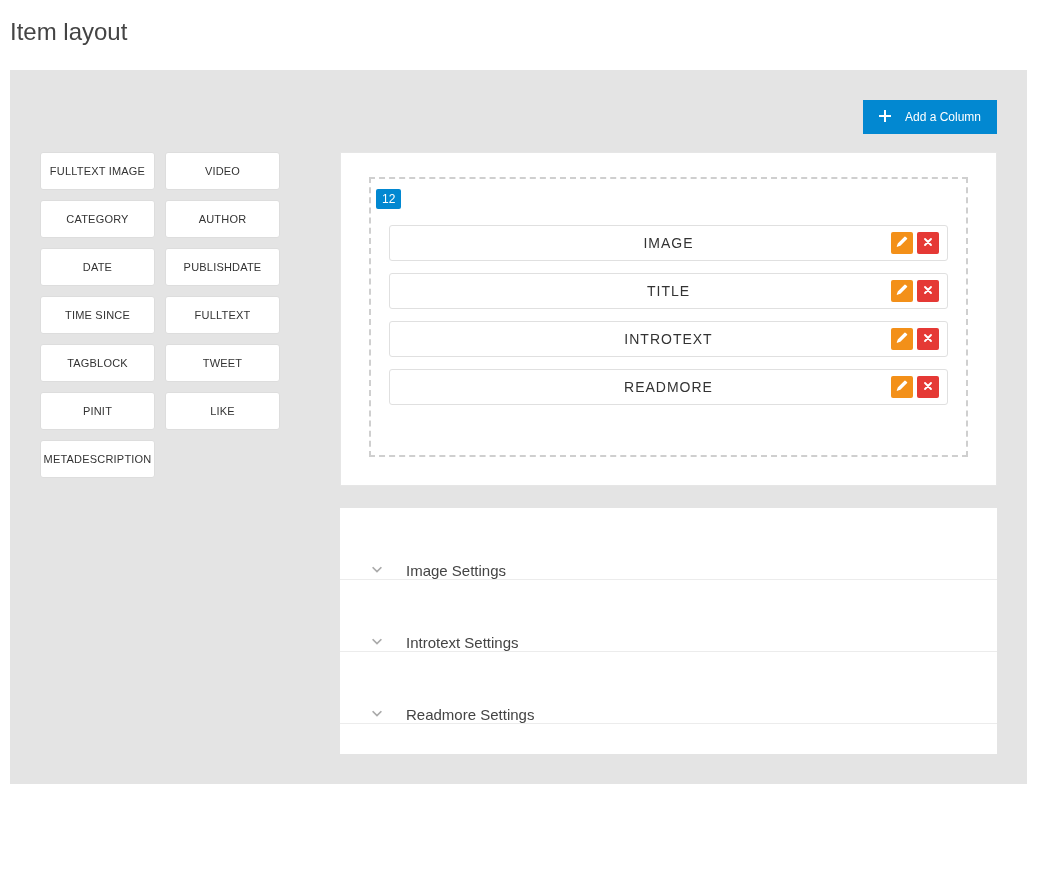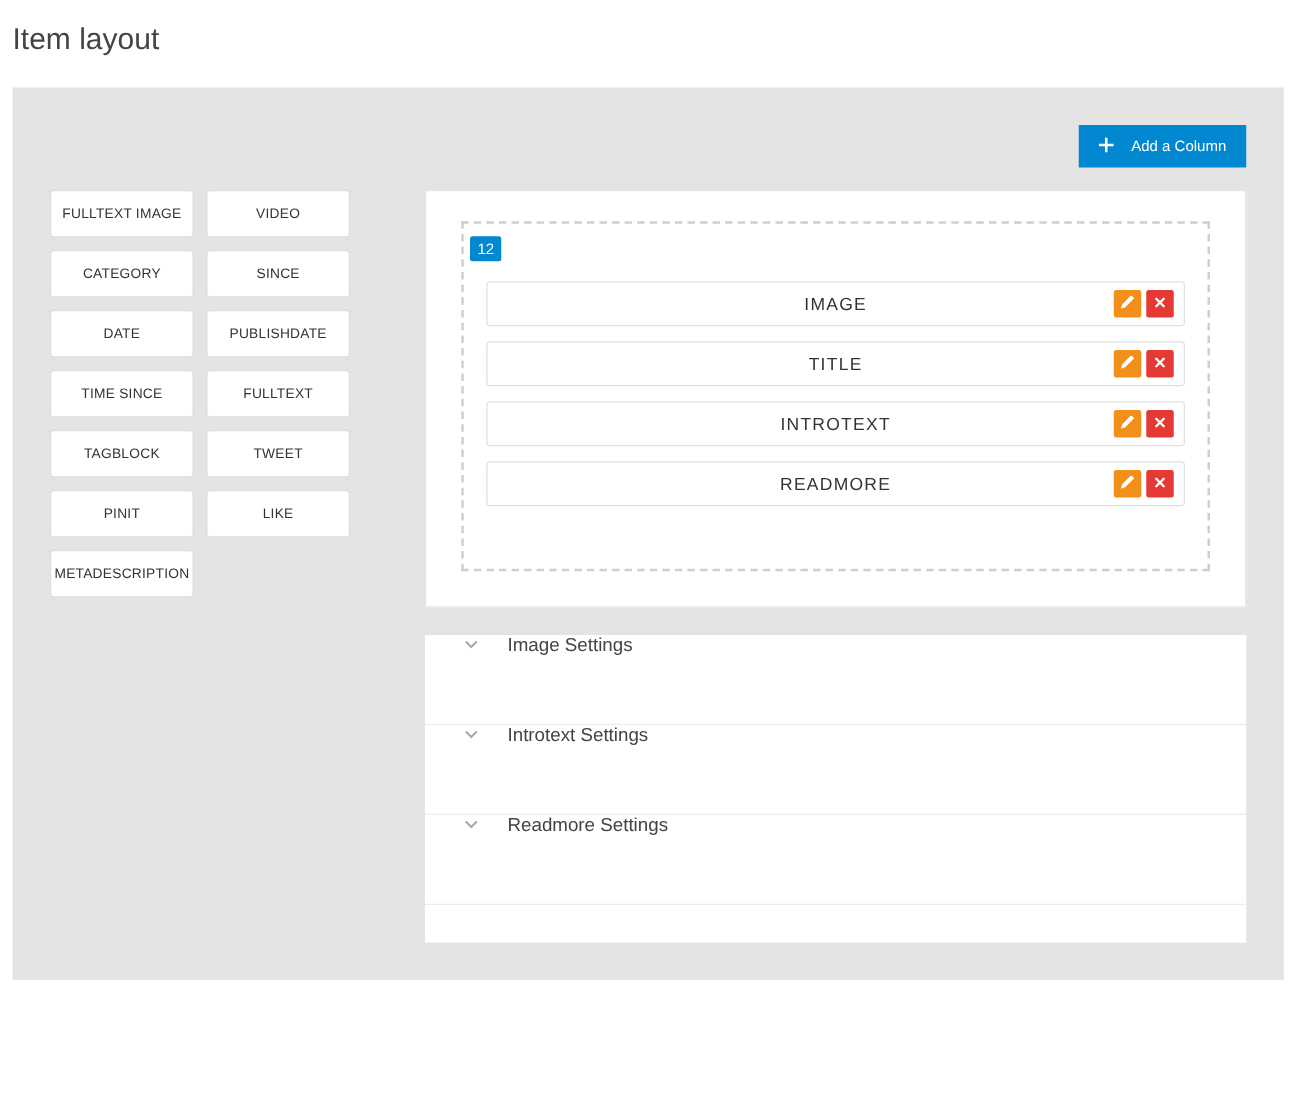--- a/index.html
+++ b/index.html
@@ -153,21 +153,21 @@
       fill: #fff;
     }
     .settings-section {
       margin-top: 22px;
     }
     .settings-row {
       background: #ffffff;
       border-bottom: 1px solid #ececec;
       height: 72px;
       display: flex;
-      align-items: flex-start;
+      align-items: flex-end;
       padding: 0 30px;
       gap: 22px;
       cursor: pointer;
     }
     .settings-row:last-of-type {
       border-bottom: none;
     }
     .settings-blank-row {
       background: #ffffff;
       height: 30px;
@@ -204,21 +204,21 @@
       <span>Add a Column</span>
     </button>
   </div>
 
   <div class="layout-body">
 
     <div class="available-items">
       <div class="item-chip">FULLTEXT IMAGE</div>
       <div class="item-chip">VIDEO</div>
       <div class="item-chip">CATEGORY</div>
-      <div class="item-chip">SINCE</div>
+      <div class="item-chip">AUTHOR</div>
       <div class="item-chip">DATE</div>
       <div class="item-chip">PUBLISHDATE</div>
       <div class="item-chip">TIME SINCE</div>
       <div class="item-chip">FULLTEXT</div>
       <div class="item-chip">TAGBLOCK</div>
       <div class="item-chip">TWEET</div>
       <div class="item-chip">PINIT</div>
       <div class="item-chip">LIKE</div>
       <div class="item-chip" style="grid-column: 1;">METADESCRIPTION</div>
     </div>

